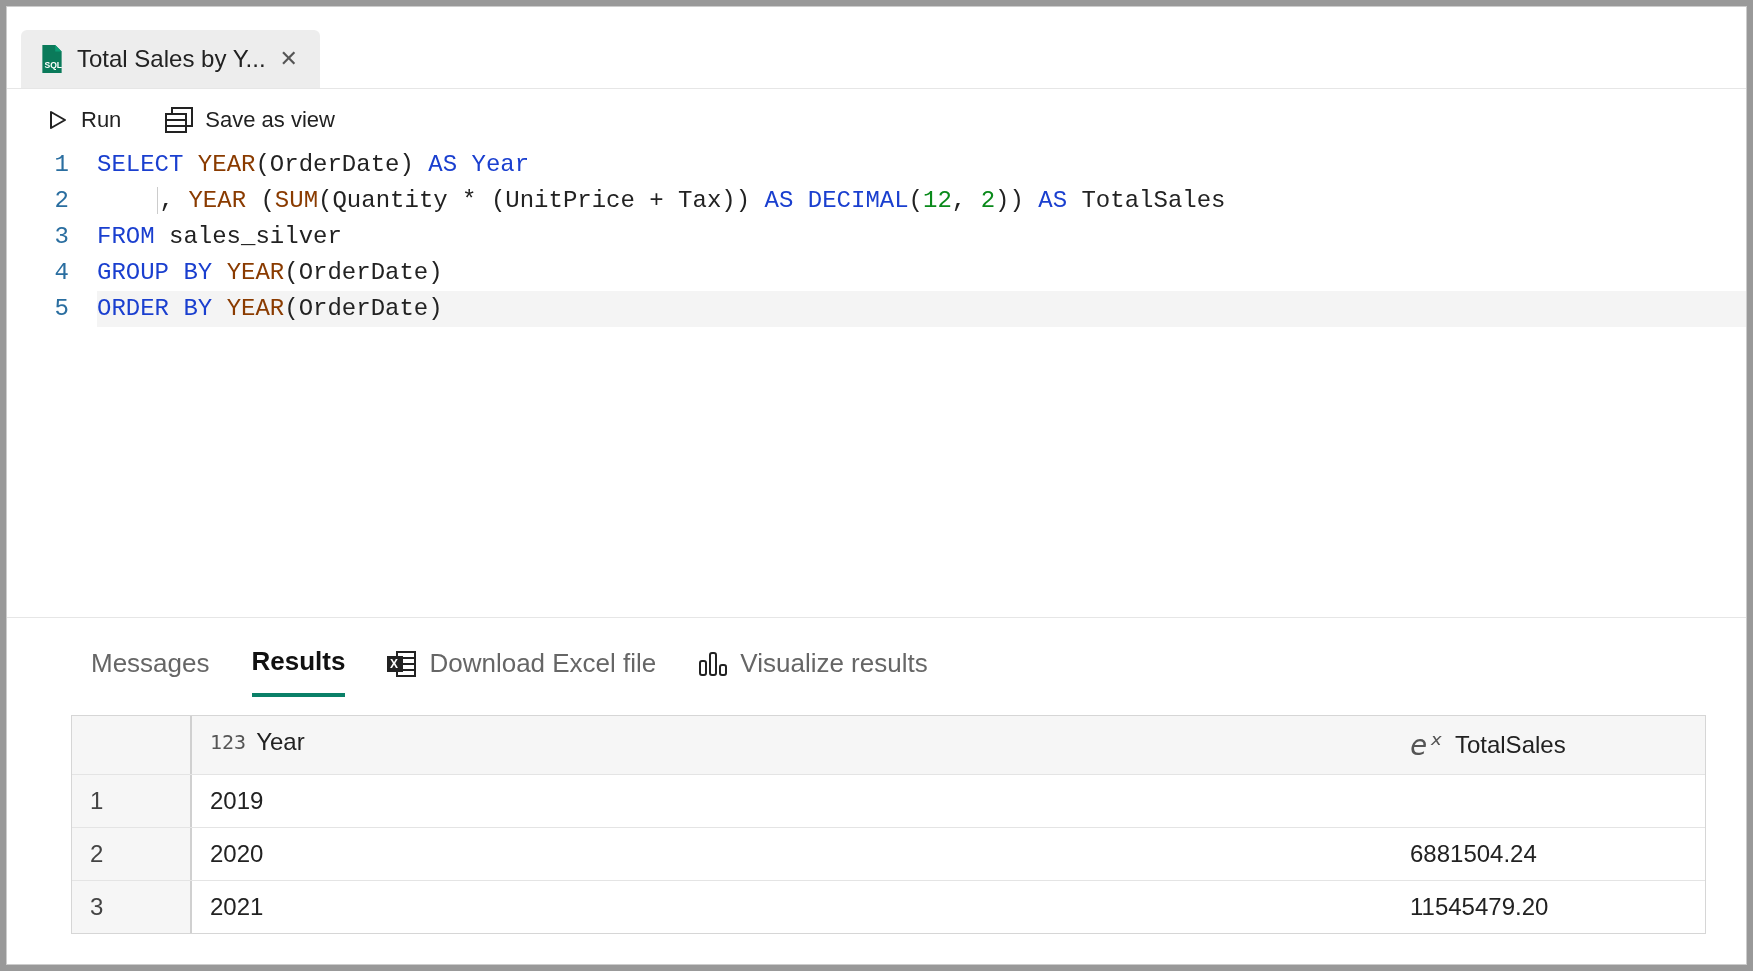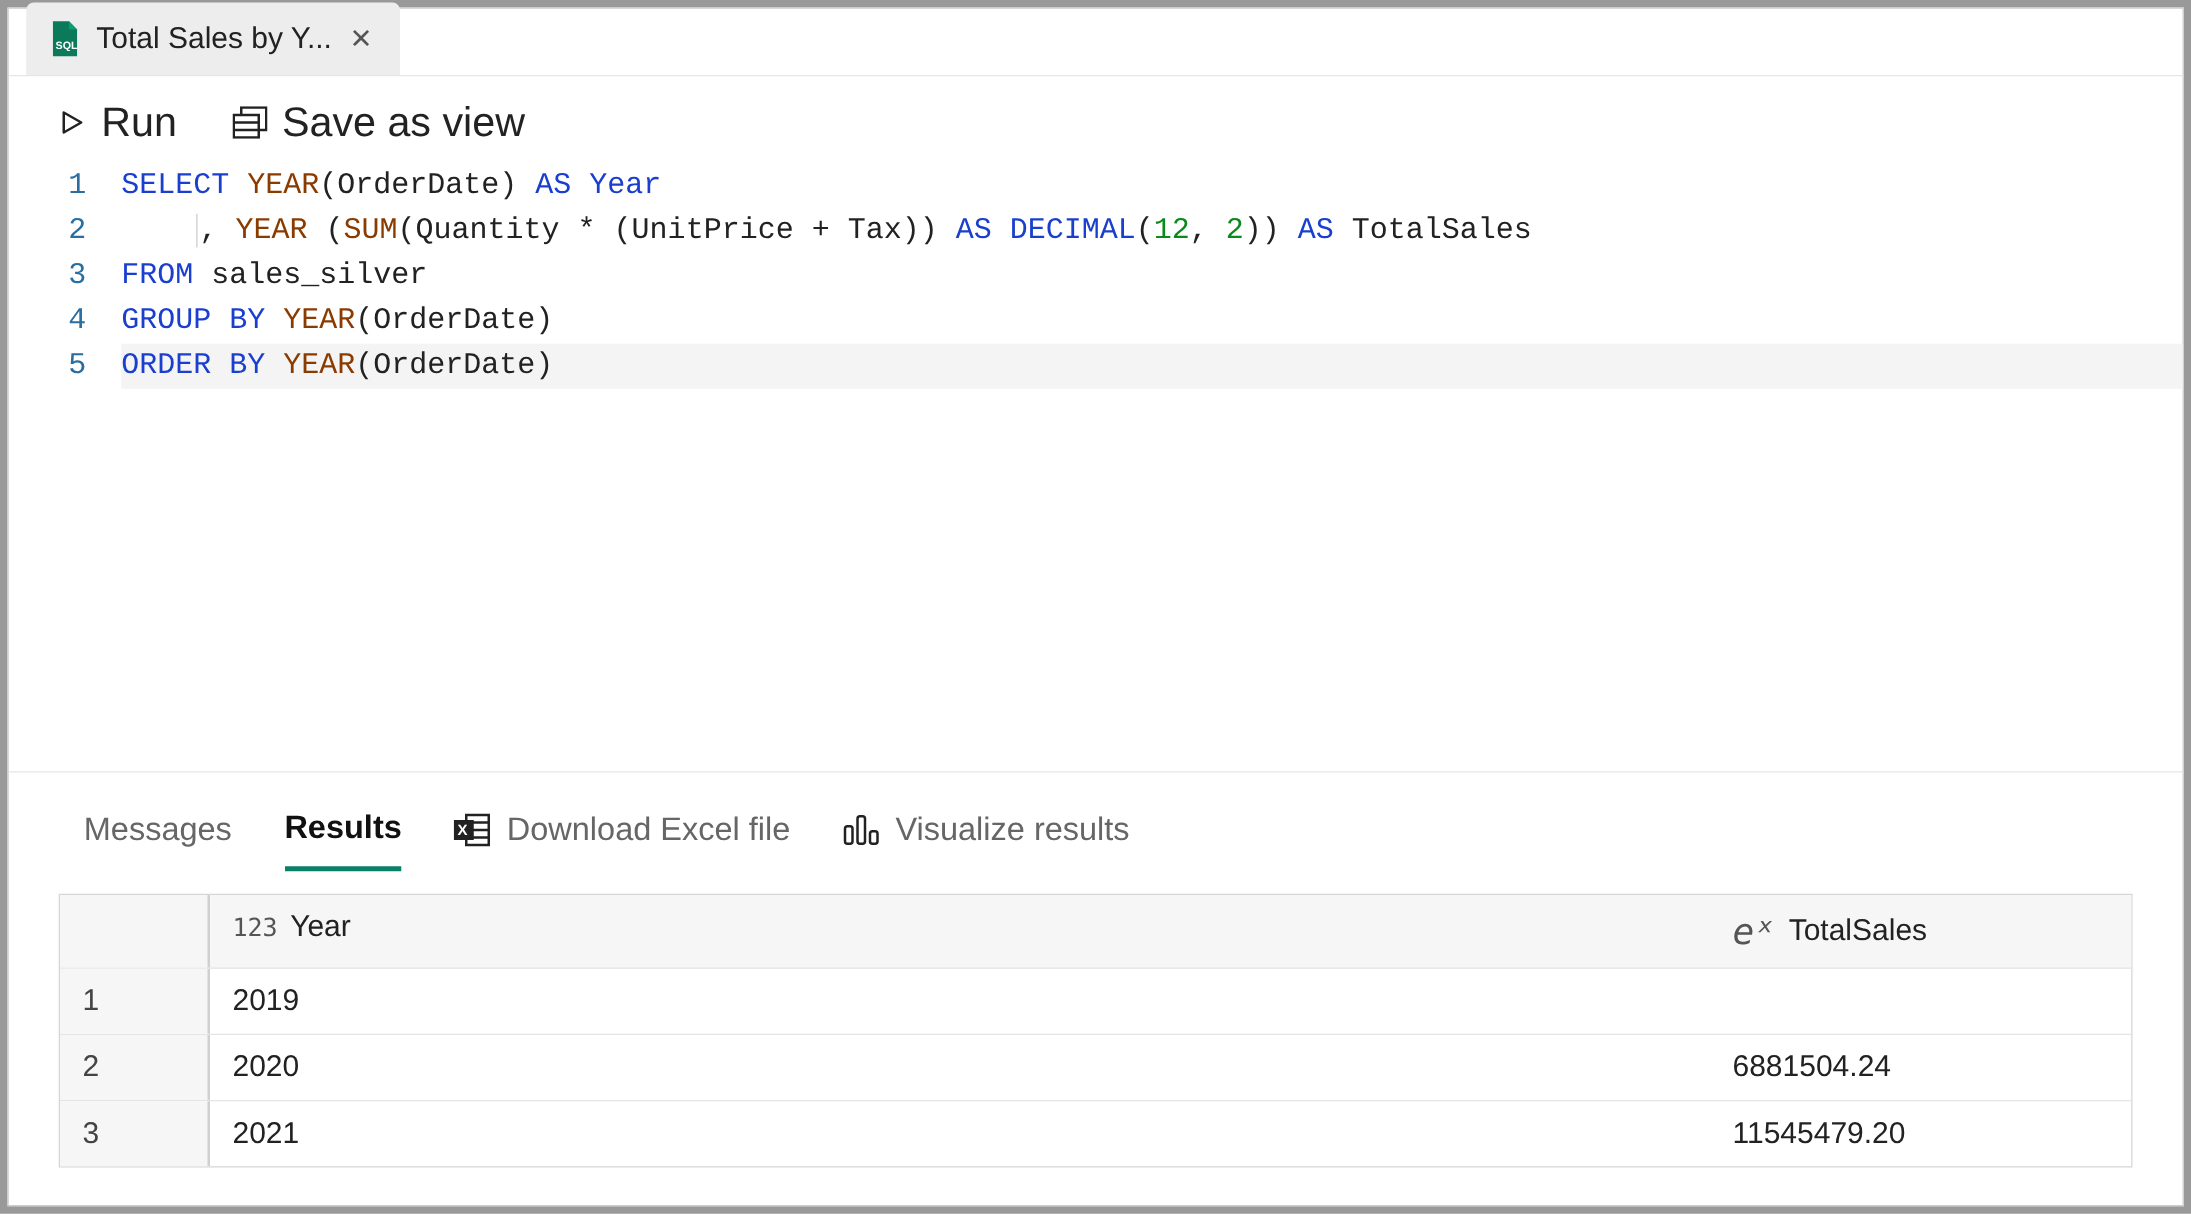--- a/index.html
+++ b/index.html
@@ -17,21 +17,21 @@
     display: flex;
     flex-direction: column;
     border: 1px solid #ccc;
   }
   
   .tab-bar {
     display: flex;
     align-items: flex-end;
     padding: 10px 14px 0 14px;
     border-bottom: 1px solid #e6e6e6;
-    height: 54px;
+    height: 82px;
   }
   .tab {
     display: flex;
     align-items: center;
     gap: 12px;
     background: #ededed;
     border-radius: 6px 6px 0 0;
     padding: 14px 20px 14px 18px;
     font-size: 24px;
     color: #222;
@@ -49,21 +49,21 @@
     color: #555;
     cursor: pointer;
     padding: 0 2px;
   }
   
   .toolbar {
     display: flex;
     align-items: center;
     gap: 44px;
     padding: 18px 38px 10px 38px;
-    font-size: 33px;
+    font-size: 22px;
     color: #222;
   }
   .toolbar .btn {
     display: flex;
     align-items: center;
     gap: 12px;
     cursor: pointer;
   }
   .toolbar .btn svg { display:block; }
   
@@ -91,20 +91,21 @@
   .kw { color: #1a3fcf; }
   .fn { color: #8a3b00; }
   .num { color: #0a8a1b; }
   .code .line5 { background: #f4f4f4; display:inline-block; width:100%; }
   .indent-guide { border-left: 1px solid #ccc; padding-left: 2px; margin-left: 2px;}
   
   .editor-space { flex: 1; min-height: 40px; border-bottom: 1px solid #e6e6e6; }
   
   .results-area {
     padding: 0 0 0 0;
+    margin-left: 24px;
   }
   .results-tabs {
     display: flex;
     align-items: center;
     gap: 42px;
     padding: 28px 60px 0 60px;
     font-size: 26px;
     color: #444;
   }
   .rtab { padding-bottom: 16px; cursor: pointer; display:flex; align-items:center; gap:12px; }

